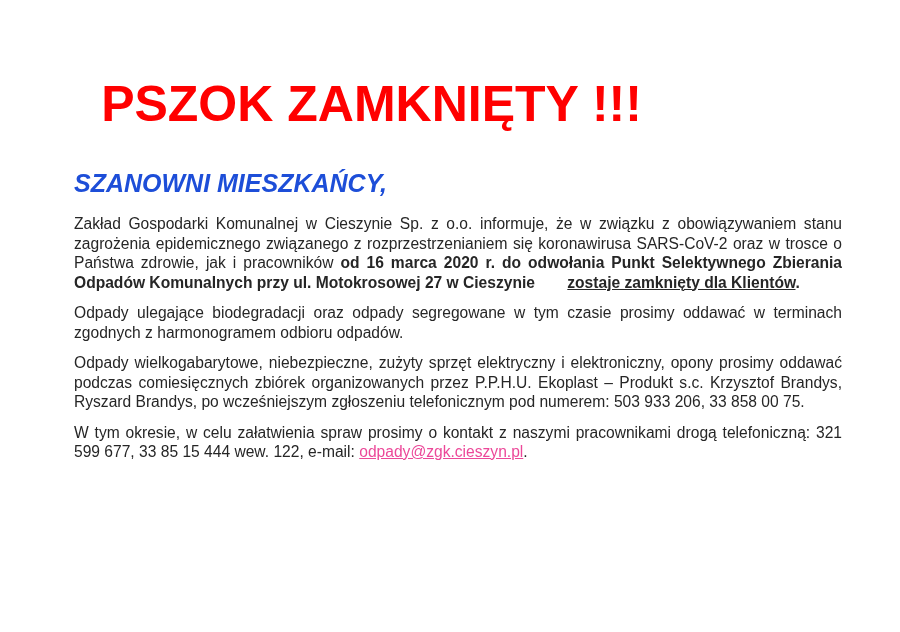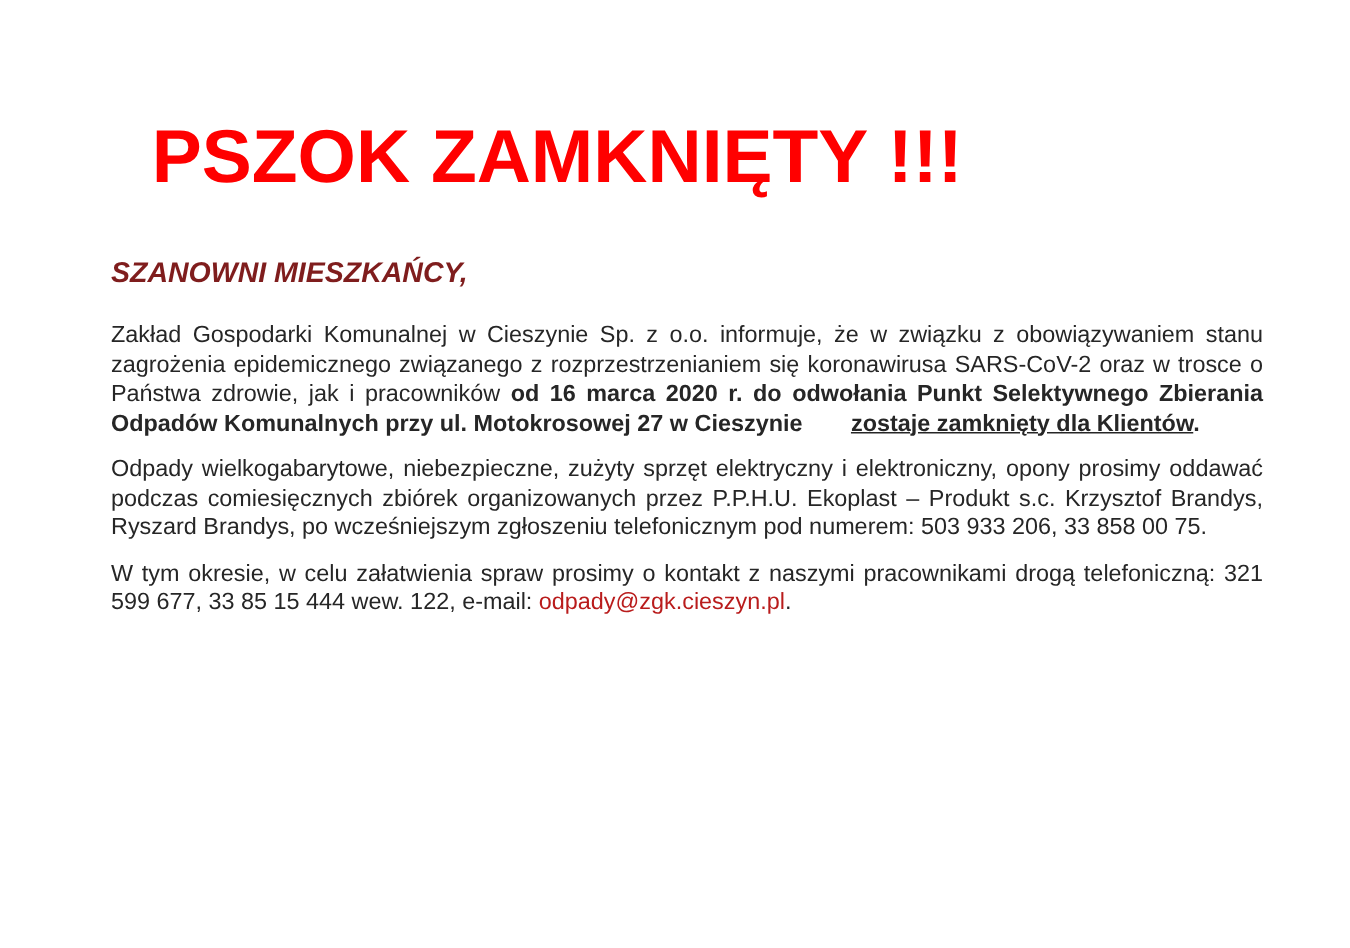--- a/index.html
+++ b/index.html
@@ -33,54 +33,56 @@
       line-height: 60px;
       color: #ff0000;
       letter-spacing: 0px;
     }
     .greeting {
       position: absolute;
       left: 74px;
       top: 172px;
       font-weight: bold;
       font-style: italic;
-      font-size: 19px;
+      font-size: 25px;
       line-height: 22px;
-      color: #7f1d1d;
+      color: #1d4ed8;
     }
     .body-text {
       position: absolute;
       left: 74px;
       top: 214px;
       width: 768px;
       font-size: 15.6px;
       line-height: 19.5px;
       color: #262626;
     }
     .para {
       margin: 0 0 11px 0;
       text-align: justify;
     }
     .bold { font-weight: bold; }
     .underline { text-decoration: underline; margin-left: 28px; }
     .email-link {
-      color: #b91c1c;
+      color: #ec4899;
+      text-decoration: underline;
       cursor: pointer;
     }
   </style>
 </head>
 <body>
 
 <div class="page">
   <div class="title">PSZOK ZAMKNIĘTY !!!</div>
 
   <div class="greeting">SZANOWNI MIESZKAŃCY,</div>
 
   <div class="body-text">
     <p class="para"><span>Zakład Gospodarki Komunalnej w Cieszynie Sp. z o.o. informuje, że w związku z obowiązywaniem stanu zagrożenia epidemicznego związanego z rozprzestrzenianiem się koronawirusa SARS-CoV-2 oraz w trosce o Państwa zdrowie, jak i pracowników </span><span class="bold">od 16 marca 2020 r. do odwołania Punkt Selektywnego Zbierania Odpadów Komunalnych przy ul. Motokrosowej 27 w Cieszynie </span><span class="bold underline">zostaje zamknięty dla Klientów</span><span class="bold">.</span></p>
 
+    <p class="para">Odpady ulegające biodegradacji oraz odpady segregowane w tym czasie prosimy oddawać w terminach zgodnych z harmonogramem odbioru odpadów.</p>
 
     <p class="para">Odpady wielkogabarytowe, niebezpieczne, zużyty sprzęt elektryczny i elektroniczny, opony prosimy oddawać podczas comiesięcznych zbiórek organizowanych przez P.P.H.U. Ekoplast – Produkt s.c. Krzysztof Brandys, Ryszard Brandys, po wcześniejszym zgłoszeniu telefonicznym pod numerem: 503 933 206, 33 858 00 75.</p>
 
     <p class="para"><span>W tym okresie, w celu załatwienia spraw prosimy o kontakt z naszymi pracownikami drogą telefoniczną: 321 599 677, 33 85 15 444 wew. 122, e-mail: </span><a class="email-link">odpady@zgk.cieszyn.pl</a><span>.</span></p>
 
   </div>
 </div>
 
 </body></html>

